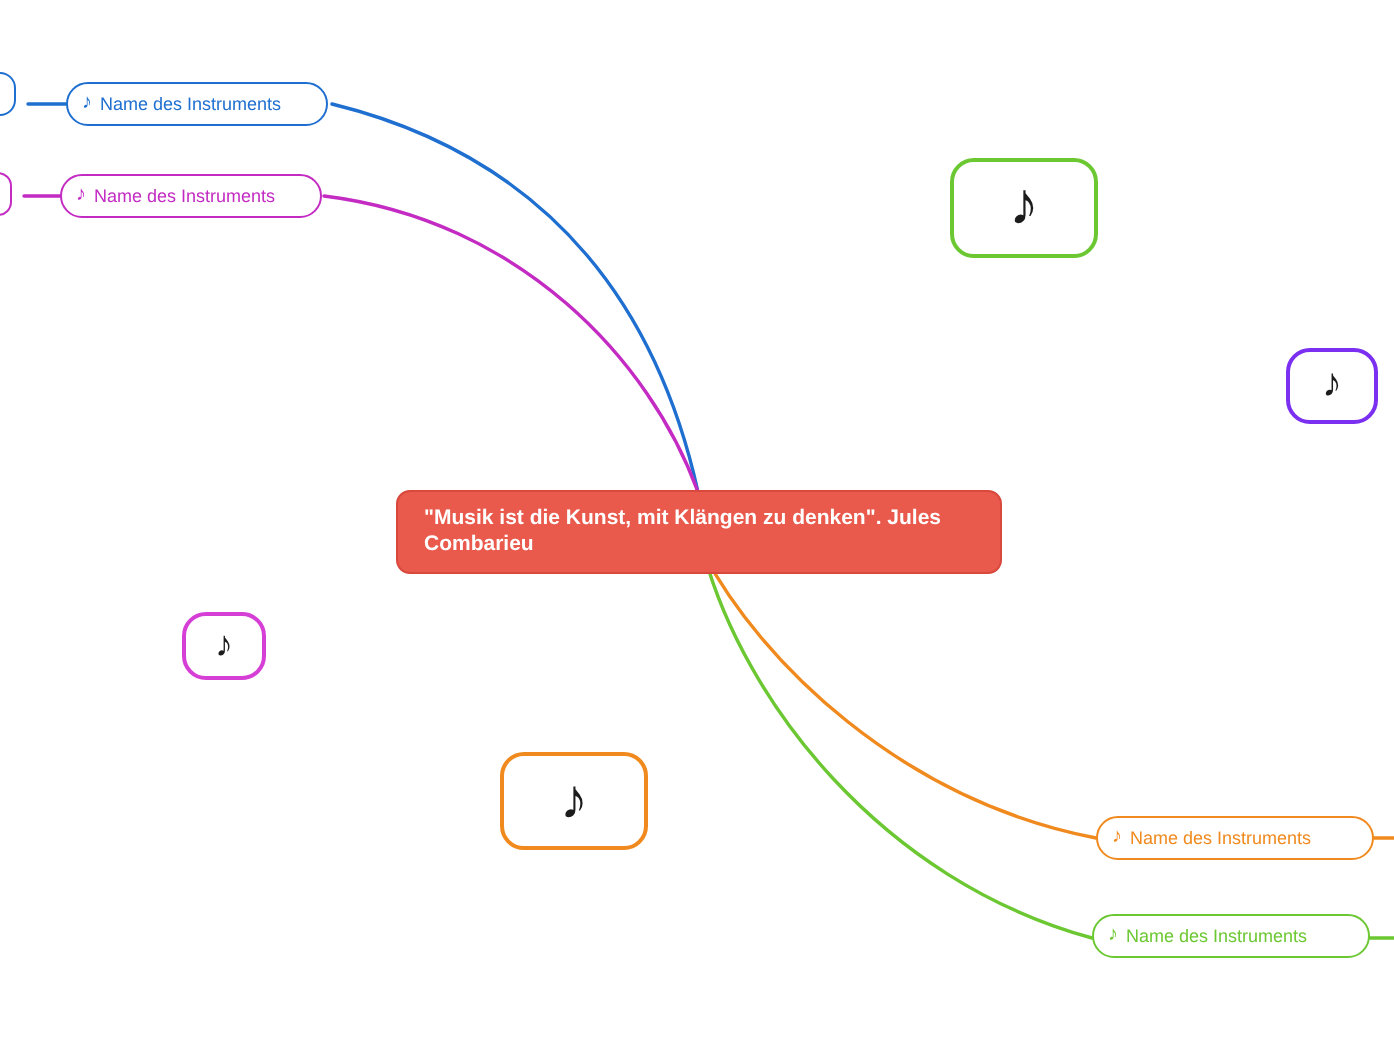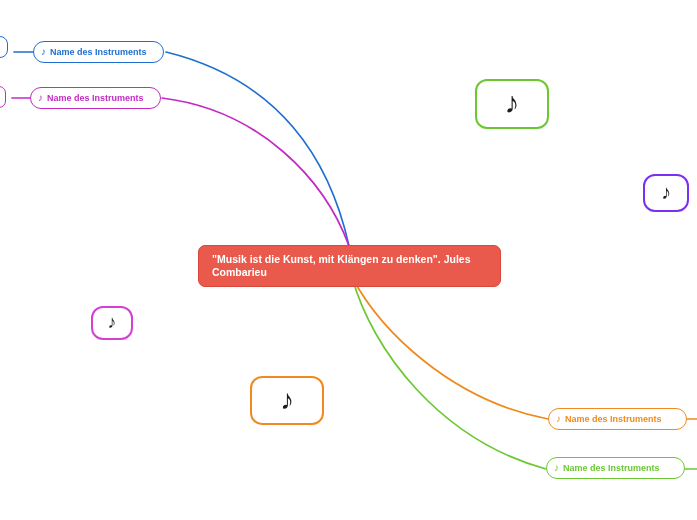--- a/index.html
+++ b/index.html
@@ -52,21 +52,21 @@
     border: 1.6px solid #888;
     height: 22px;
     display: flex;
     align-items: center;
     padding: 0 9px 0 7px;
     box-sizing: border-box;
     white-space: nowrap;
   }
   .pill .lbl {
     font-size: 9px;
-    font-weight: bold;
+    font-weight: normal;
     margin-left: 4px;
   }
   .pill .note-ico {
     font-size: 10px;
     line-height: 1;
     display: inline-block;
   }
   
   .iconbox {
     background: #ffffff;

